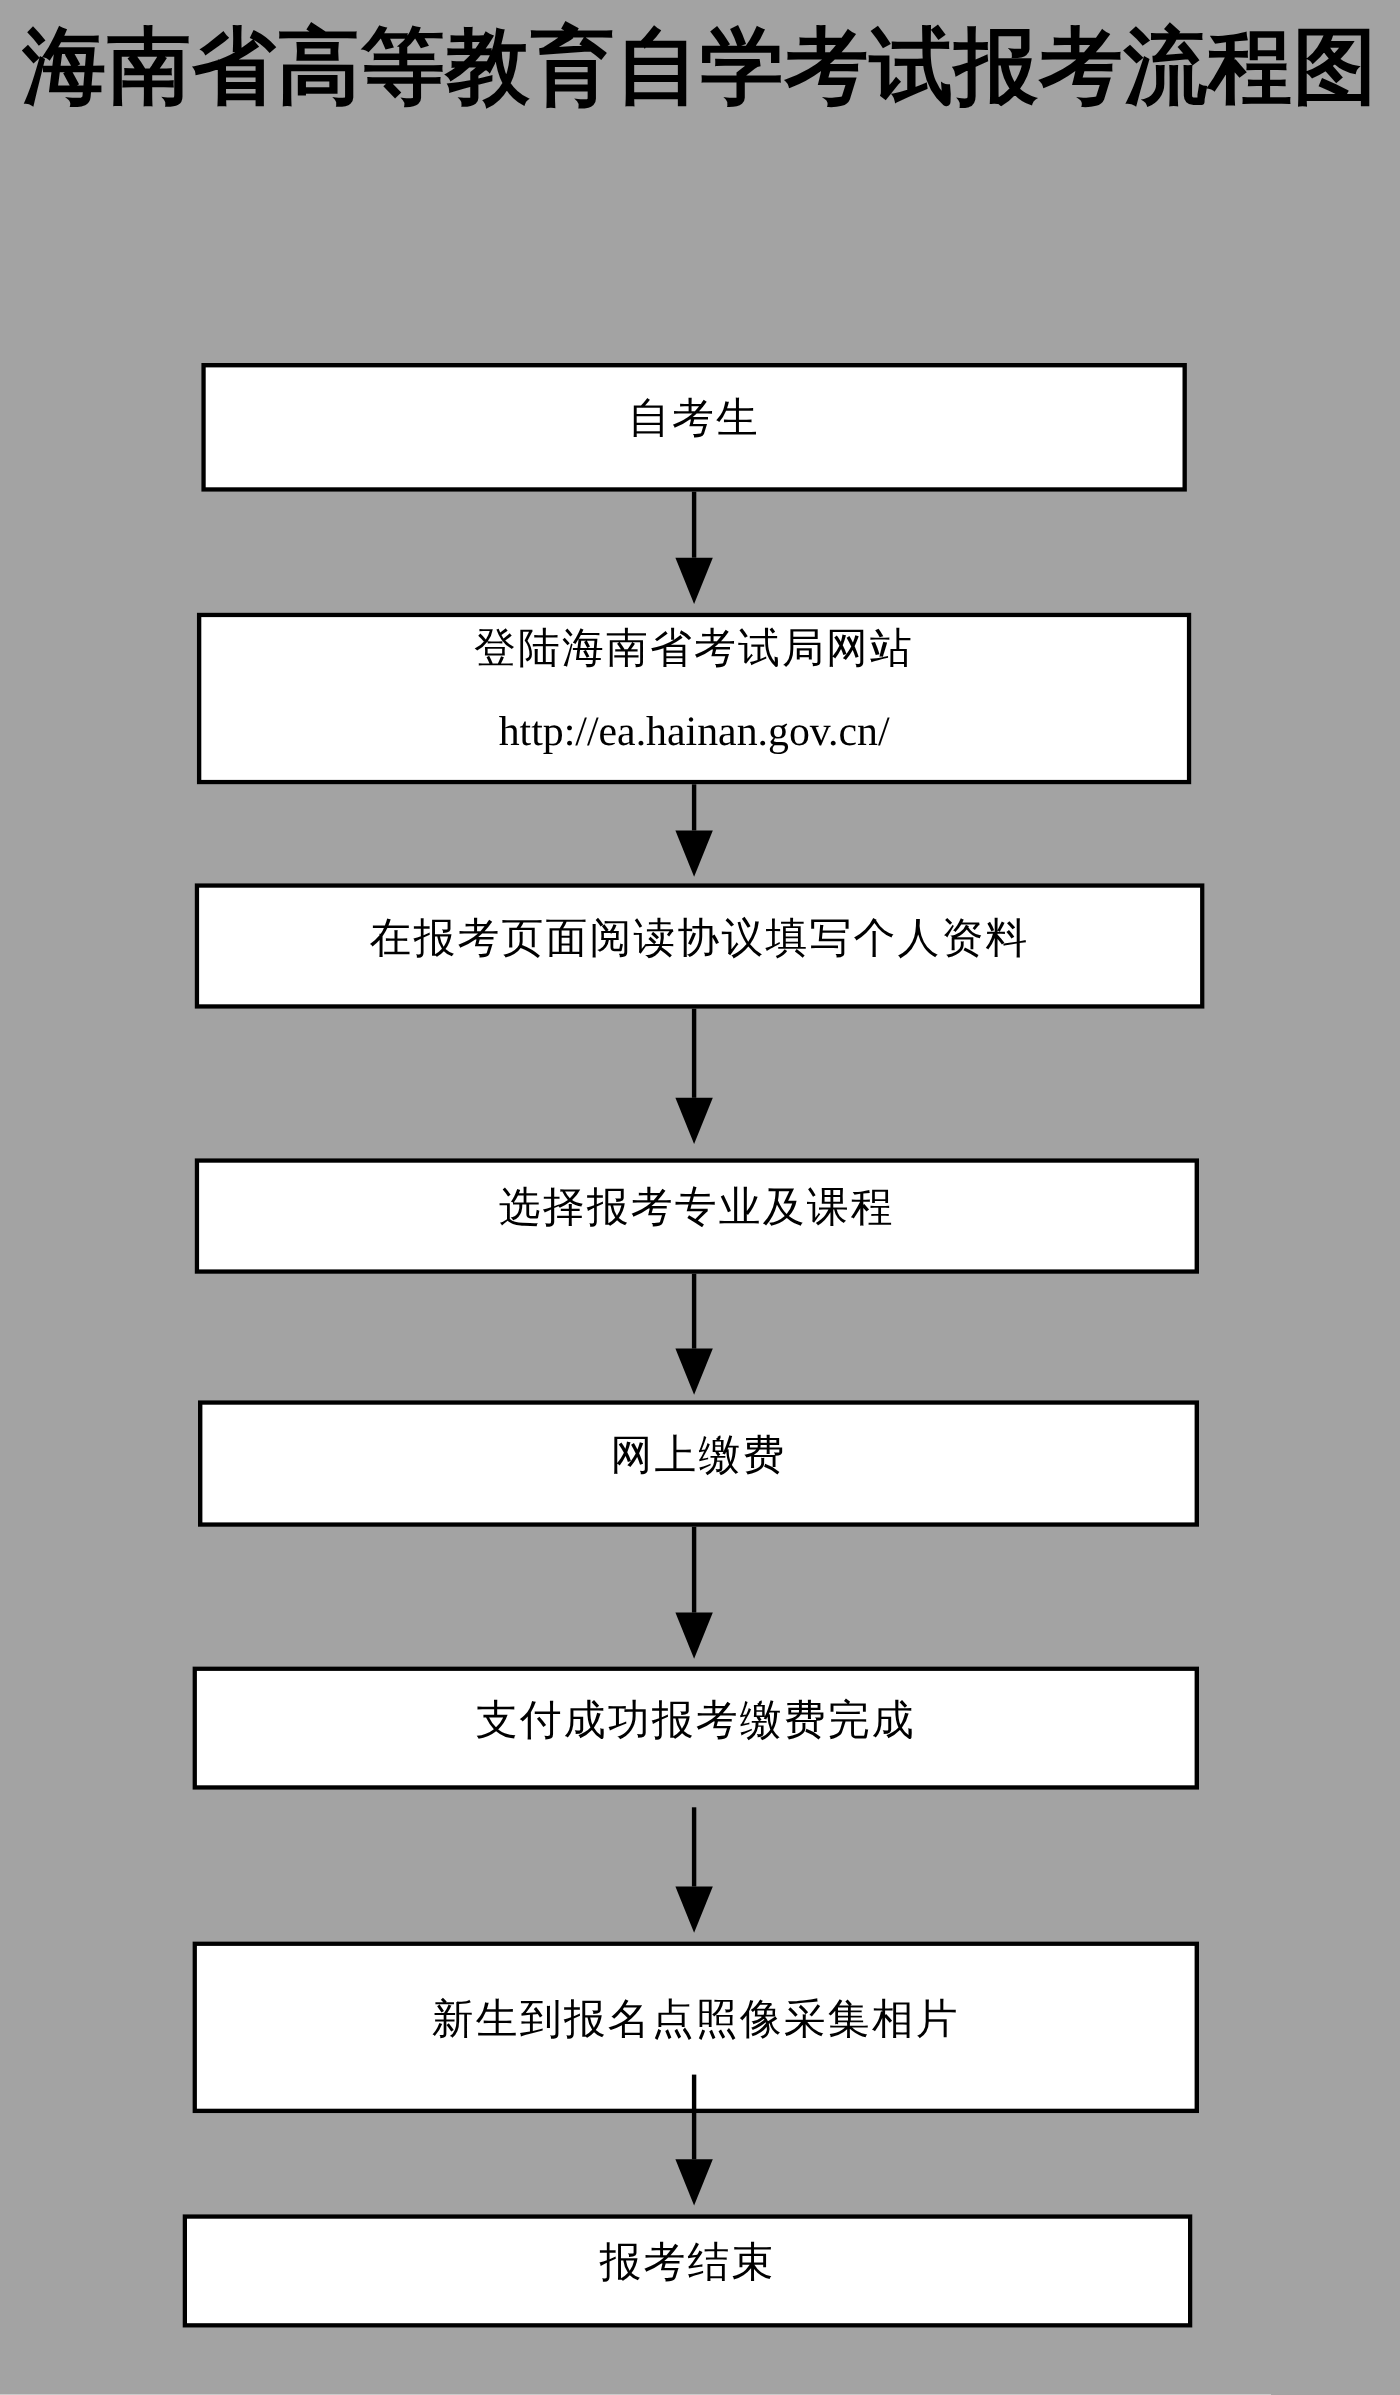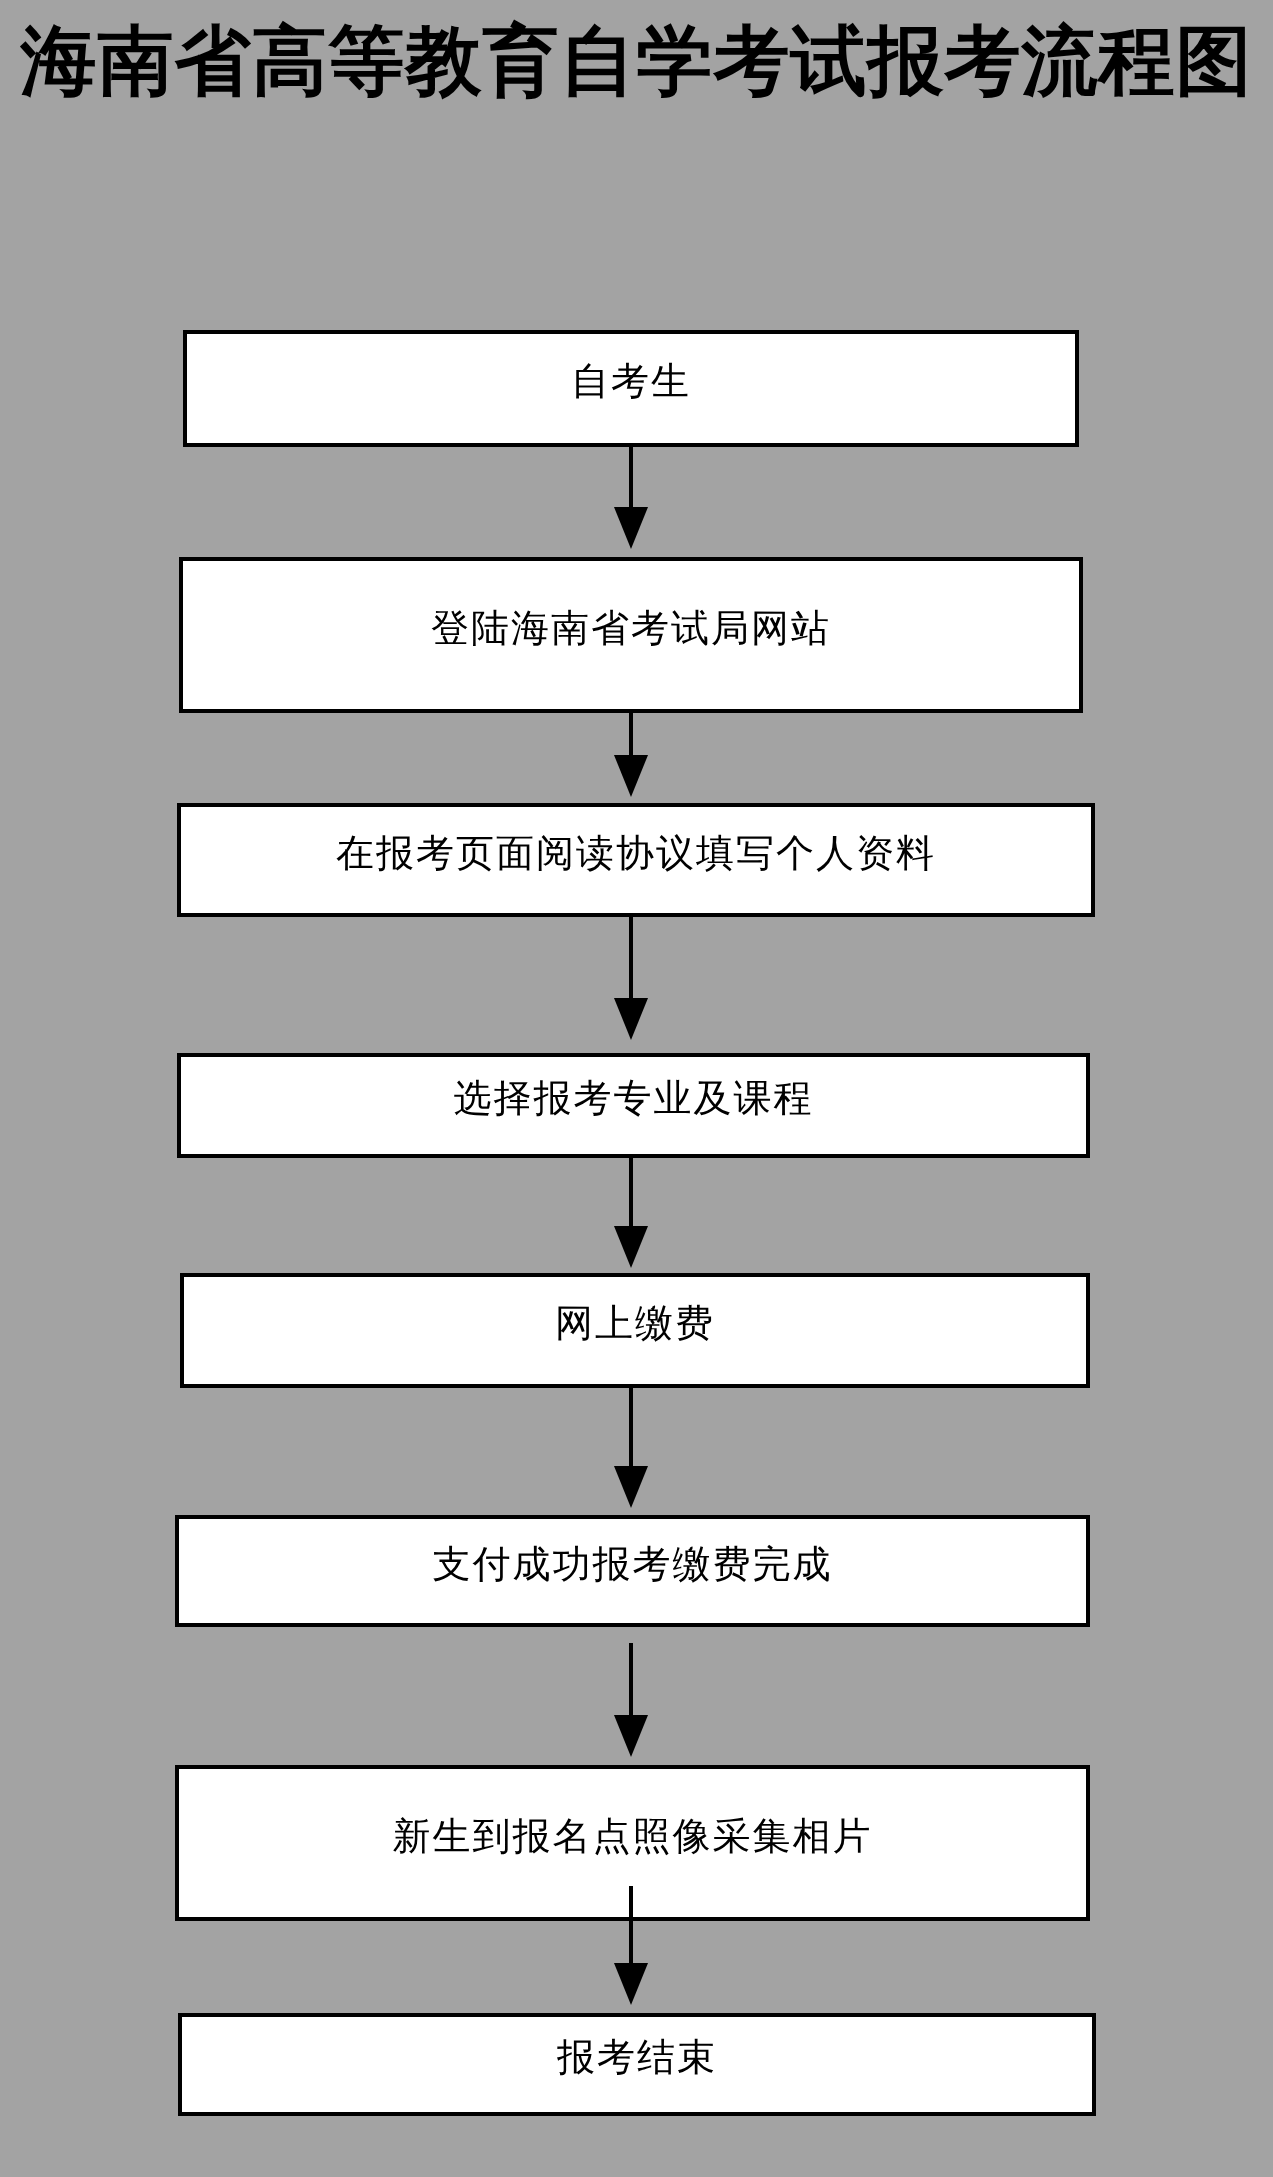--- a/index.html
+++ b/index.html
@@ -56,21 +56,21 @@
     border-top:42px solid #000000;
   }
   
   #box-1 { left:183px; top:330px;  width:896px; height:117px; }
   #box-2 { left:179px; top:557px;  width:904px; height:156px;gap:16px; }
   #box-3 { left:177px; top:803px;  width:918px; height:114px; }
   #box-4 { left:177px; top:1053px; width:913px; height:105px; }
   #box-5 { left:180px; top:1273px; width:910px; height:115px; }
   #box-6 { left:175px; top:1515px; width:915px; height:112px;justify-content:center; }
   #box-7 { left:175px; top:1765px; width:915px; height:156px; }
-  #box-8 { left:178px; top:2013px; width:918px; height:103px; }
+  #box-8 { left:166px; top:2013px; width:918px; height:103px; }
   
   #arrow-1 { top:447px;  height:102px; }
   #arrow-2 { top:713px;  height:84px;  }
   #arrow-3 { top:917px;  height:123px; }
   #arrow-4 { top:1158px; height:110px; }
   #arrow-5 { top:1388px; height:120px; }
   #arrow-6 { top:1643px; height:114px; }
   #arrow-7 { top:1886px; height:119px; }
 </style>
 </head>
@@ -84,20 +84,21 @@
     <span class="box-line">自考生</span>
   </div>
 
   <div class="flow-arrow" id="arrow-1">
     <span class="shaft"></span>
     <span class="head"></span>
   </div>
 
   <div class="flow-box" id="box-2">
     <span class="box-line">登陆海南省考试局网站</span>
+    <span class="box-line url-line">http://ea.hainan.gov.cn/</span>
   </div>
 
   <div class="flow-arrow" id="arrow-2">
     <span class="shaft"></span>
     <span class="head"></span>
   </div>
 
   <div class="flow-box" id="box-3">
     <span class="box-line">在报考页面阅读协议填写个人资料</span>
   </div>

